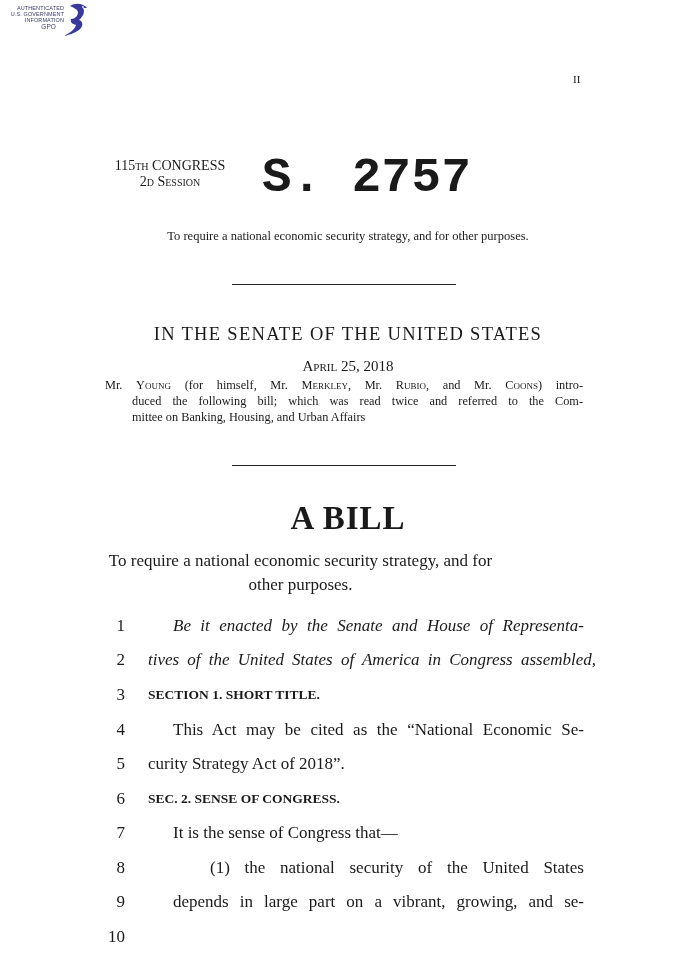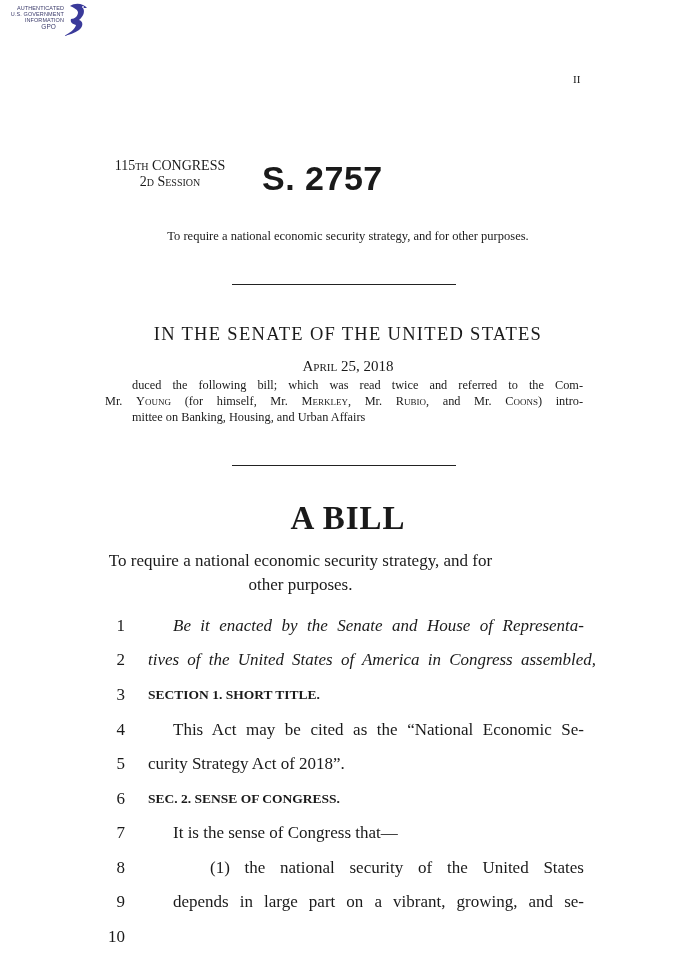--- a/index.html
+++ b/index.html
@@ -3,21 +3,21 @@
   <meta charset="utf-8">
   <style>
     html, body { margin: 0; padding: 0; background: #ffffff; }
     body { width: 696px; height: 965px; position: relative; overflow: hidden; font-family: "DejaVu Serif", "Liberation Serif", serif; color: #1a1a1a; }
     .logo { position: absolute; left: 4px; top: 2px; width: 90px; height: 40px; }
     .logo-text { position: absolute; left: 0; top: 3px; width: 60px; font-family: "Liberation Sans", sans-serif; font-size: 5.5px; line-height: 6px; color: #3a3a6a; text-align: right; letter-spacing: 0.1px; }
     .logo-text .gpo { display: block; font-size: 6.5px; margin-top: 1px; padding-right: 8px; }
     .logo-bird { position: absolute; left: 58px; top: 0; width: 30px; height: 36px; }
     .page-mark { position: absolute; left: 573px; top: 73px; font-family: "Liberation Serif", serif; font-size: 11px; }
     .congress { position: absolute; left: 100px; top: 158px; width: 140px; text-align: center; font-family: Liberation Serif, serif; font-size: 14px; line-height: 16px; }
-    .billno { position: absolute; left: 262px; top: 150px; font-family: Liberation Sans, sans-serif; font-weight: bold; font-size: 34px; line-height: 56px; letter-spacing: 0.5px; }
+    .billno { position: absolute; left: 262px; top: 150px; font-family: Liberation Mono, monospace; font-weight: bold; font-size: 49px; line-height: 56px; letter-spacing: 0.5px; }
     .short-purpose { position: absolute; left: 0; width: 696px; top: 229px; text-align: center; font-family: "Liberation Serif", serif; font-size: 12.5px; }
     .rule { position: absolute; left: 232px; width: 224px; height: 1px; background: #222; }
     .senate { position: absolute; left: 0; width: 696px; top: 324px; text-align: center; font-family: "Liberation Serif", serif; font-size: 18.5px; letter-spacing: 1.3px; }
     .date { position: absolute; left: 0; width: 696px; top: 358px; text-align: center; font-family: "Liberation Serif", serif; font-size: 15px; }
     .intro { position: absolute; left: 105px; width: 478px; top: 377px; font-family: "Liberation Serif", serif; font-size: 12.3px; line-height: 16px; text-align: justify; }
     .intro .line { display: block; }
     .intro .indent { padding-left: 27px; }
     .sc { font-variant: small-caps; }
     .bill-title { position: absolute; left: 0; width: 696px; top: 500px; text-align: center; font-family: "Liberation Serif", serif; font-weight: bold; font-size: 33px; letter-spacing: 1px; }
     .long-purpose { position: absolute; left: 0; width: 601px; top: 549px; text-align: center; font-family: "Liberation Serif", serif; font-size: 17px; line-height: 24px; }
@@ -57,24 +57,24 @@
 
 <div class="short-purpose">To require a national economic security strategy, and for other purposes.</div>
 
 <div class="rule" style="top:284px"></div>
 
 <div class="senate">IN THE SENATE OF THE UNITED STATES</div>
 
 <div class="date sc">April 25, 2018</div>
 
 <div class="intro">
-  <span class="line indent" style="text-align-last: justify;">duced the following bill; which was read twice and referred to the Com-</span>
   <span class="line" style="text-align-last: justify;">
     Mr. <span class="sc">Young</span> (for himself, Mr. <span class="sc">Merkley</span>, Mr. <span class="sc">Rubio</span>, and Mr. <span class="sc">Coons</span>) intro-
   </span>
+  <span class="line indent" style="text-align-last: justify;">duced the following bill; which was read twice and referred to the Com-</span>
   <span class="line indent">mittee on Banking, Housing, and Urban Affairs</span>
 </div>
 
 <div class="rule" style="top:465px"></div>
 
 <div class="bill-title">A BILL</div>
 
 <div class="long-purpose">
   <div>To require a national economic security strategy, and for</div>
   <div>other purposes.</div>

